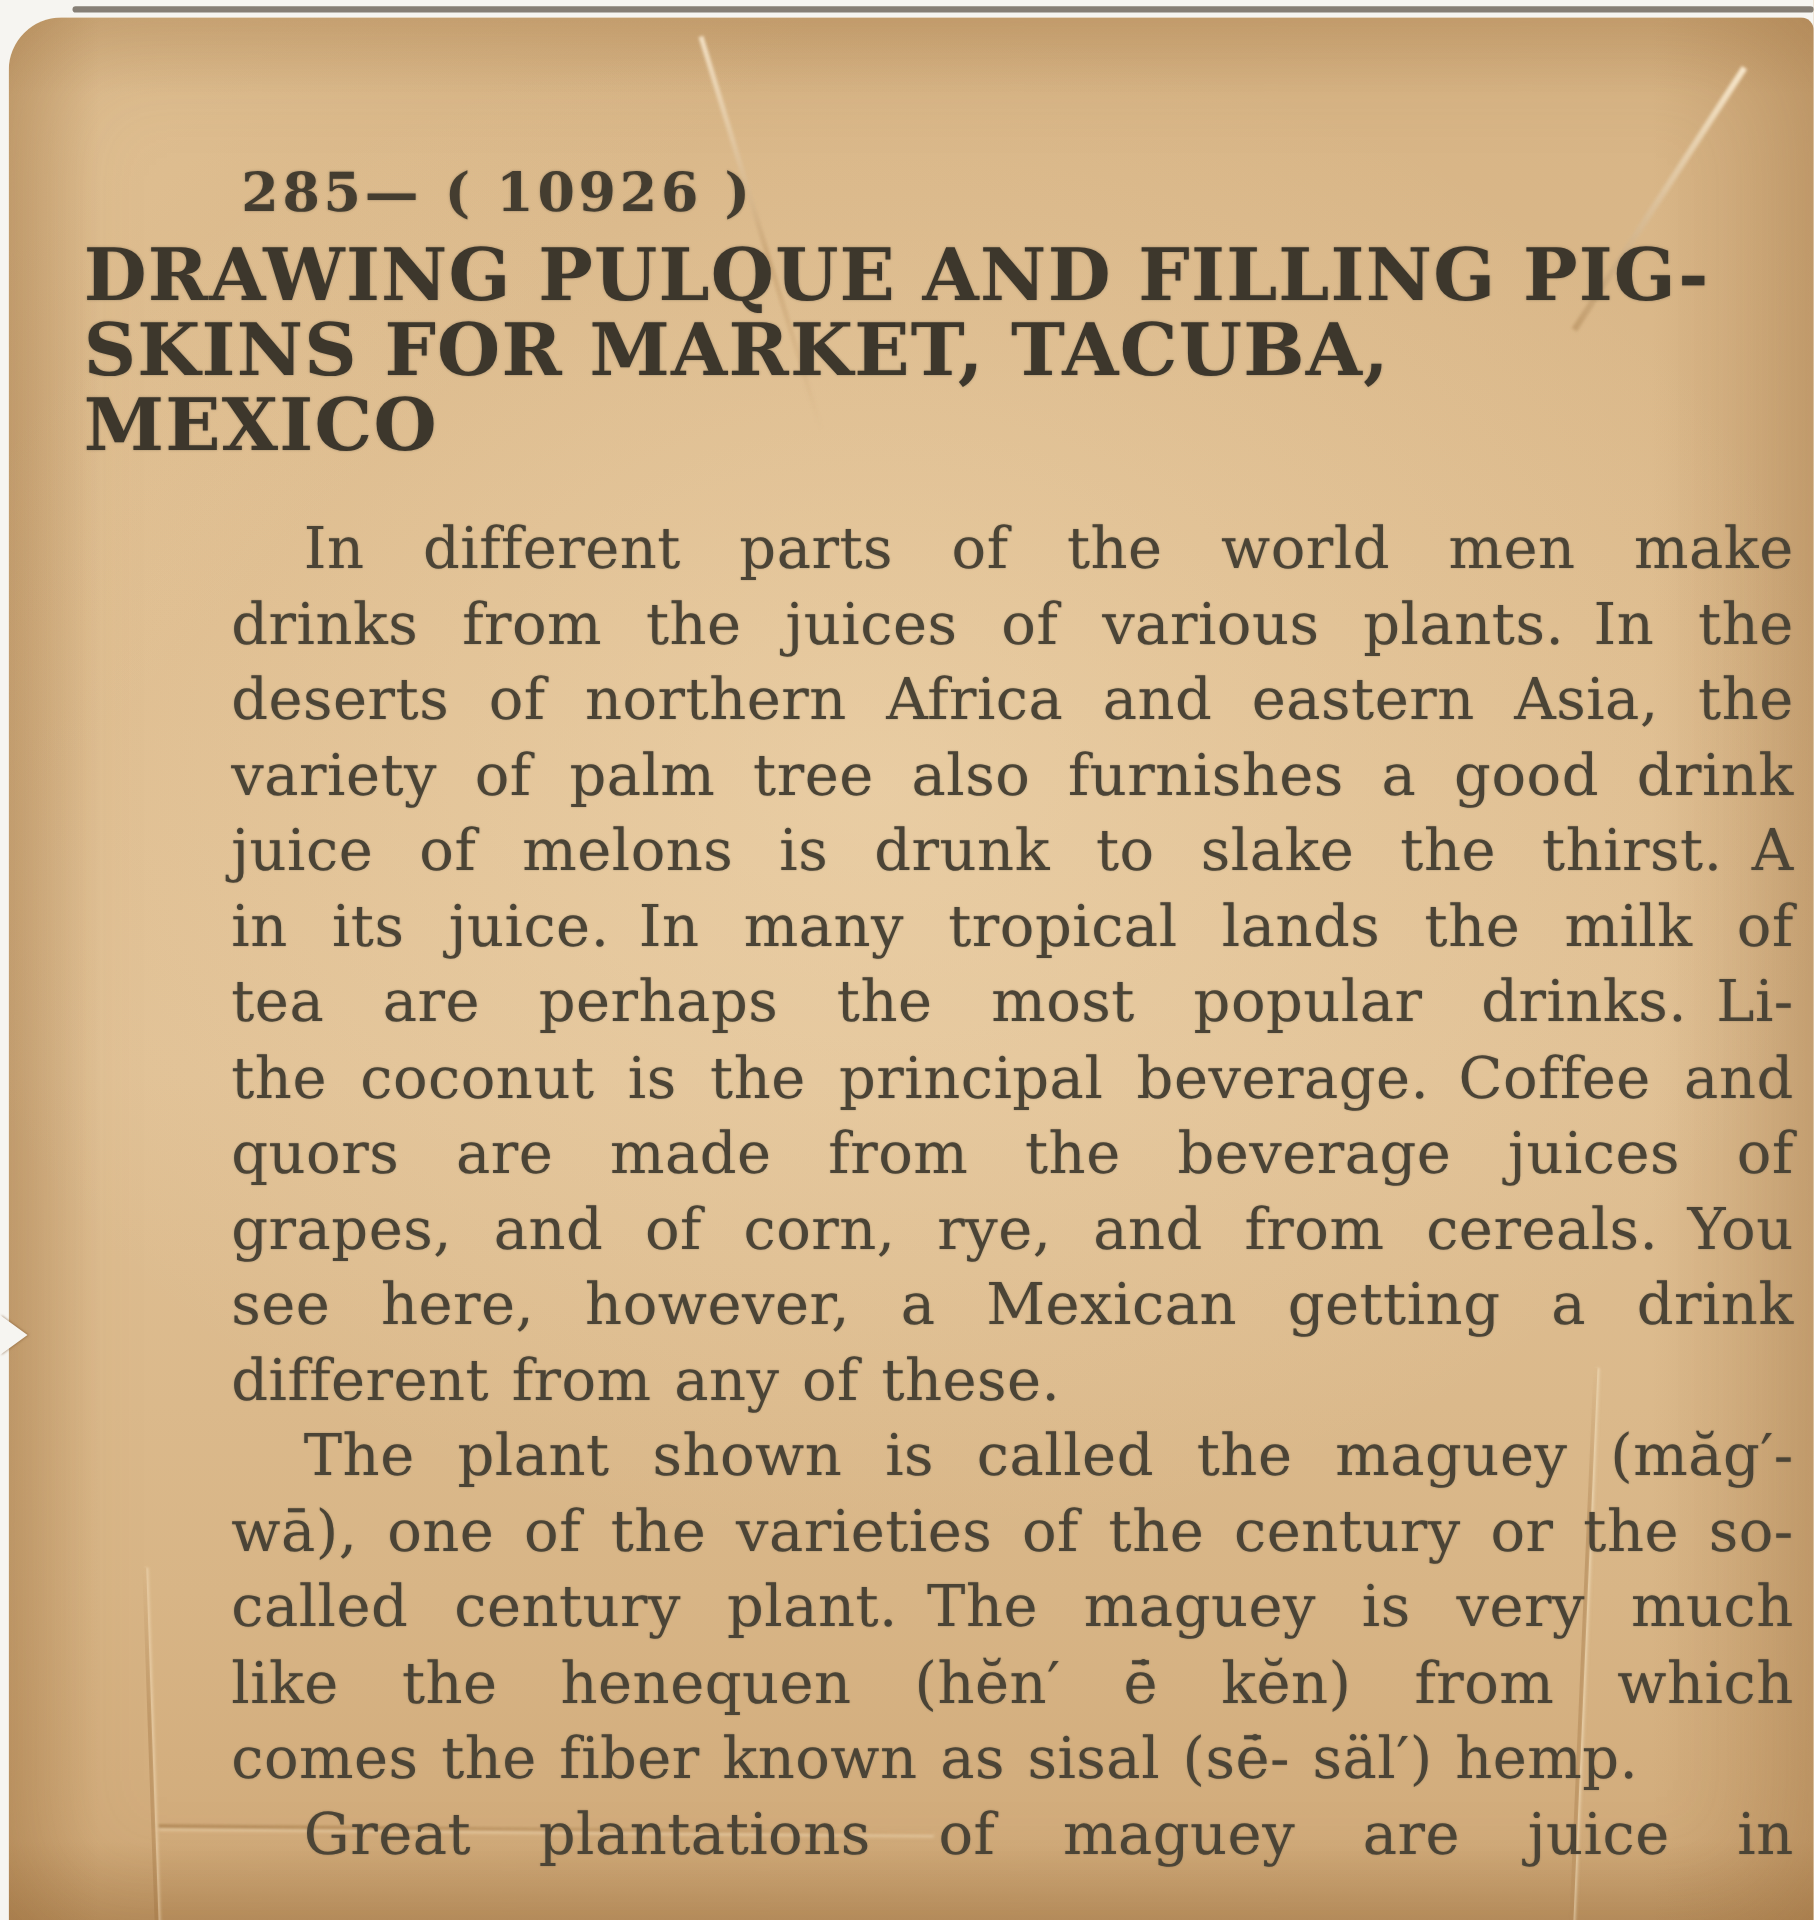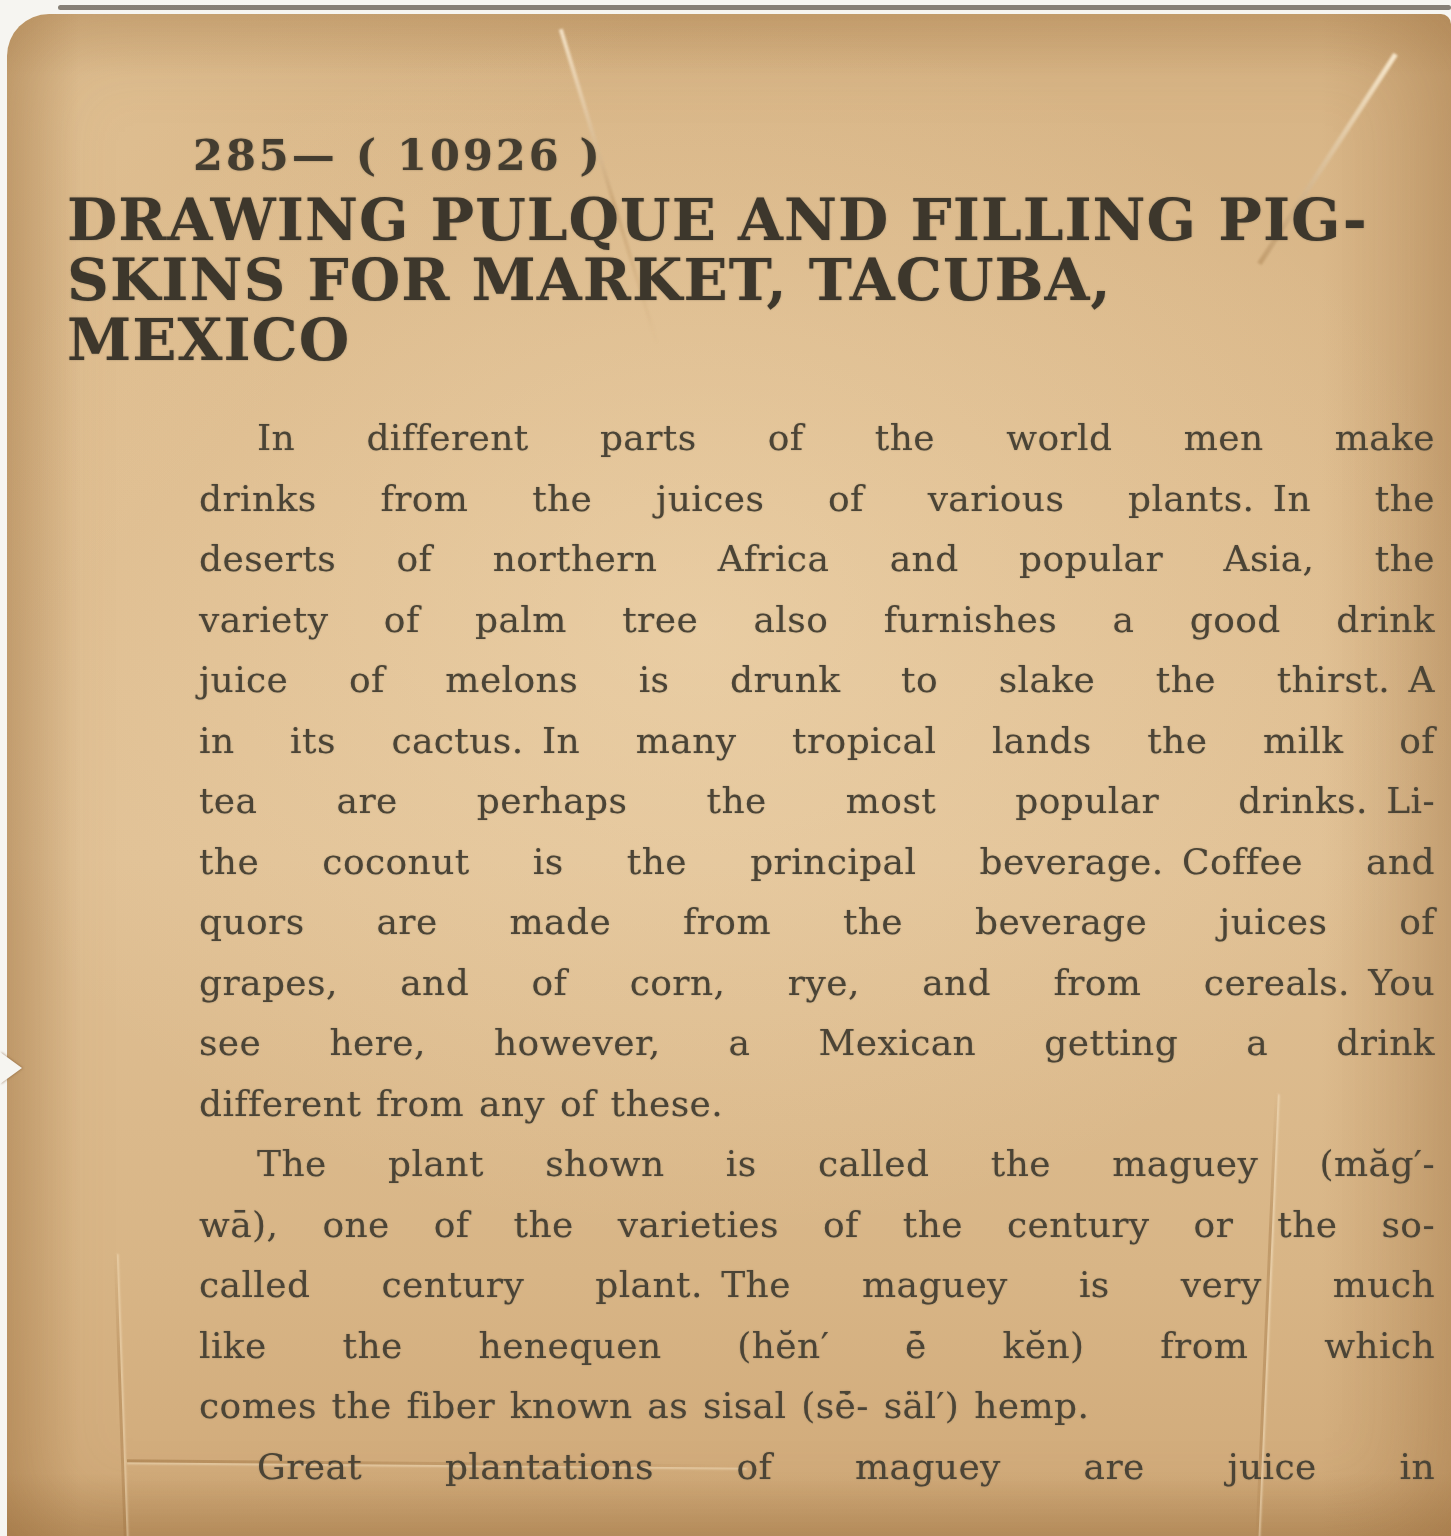--- a/index.html
+++ b/index.html
@@ -95,22 +95,22 @@
   }
   .card-title {
     position: absolute; left: 60px; right: 20px; top: 176px;
     font-size: 58px; font-weight: bold;
     line-height: 60px;
     letter-spacing: 1px;
     color: #3d372c;
     text-shadow: 0 0 2px rgba(61,55,44,0.4);
   }
   .card-body {
-    position: absolute; left: 192px; right: 16px; top: 394px;
-    font-size: 36px;
+    position: absolute; left: 178px; right: 16px; top: 394px;
+    font-size: 46px;
     line-height: 60.5px;
     color: #4b4436;
     letter-spacing: 0.4px;
     word-spacing: 3px;
     text-shadow: 0 0 1.5px rgba(75,68,54,0.42);
   }
   .paragraph .line {
     text-align: justify;
     text-align-last: justify;
   }
@@ -136,24 +136,24 @@
   <div class="card-title">
       <div class="line">DRAWING PULQUE AND FILLING PIG-</div>
       <div class="line">SKINS FOR MARKET, TACUBA,</div>
       <div class="line">MEXICO</div>
     </div>
 
   <div class="card-body">
     <div class="paragraph">
         <div class="line">In different parts of the world men make</div>
         <div class="line">drinks from the juices of various plants. In the</div>
-        <div class="line">deserts of northern Africa and popular Asia, the</div>
+        <div class="line">deserts of northern Africa and eastern Asia, the</div>
         <div class="line">variety of palm tree also furnishes a good drink</div>
         <div class="line">juice of melons is drunk to slake the thirst. A</div>
-        <div class="line">in its cactus. In many tropical lands the milk of</div>
+        <div class="line">in its juice. In many tropical lands the milk of</div>
         <div class="line">tea are perhaps the most popular drinks. Li-</div>
         <div class="line">the coconut is the principal beverage. Coffee and</div>
         <div class="line">quors are made from the beverage juices of</div>
         <div class="line">grapes, and of corn, rye, and from cereals. You</div>
         <div class="line">see here, however, a Mexican getting a drink</div>
         <div class="line">different from any of these.</div>
       </div>
     <div class="paragraph">
         <div class="line">The plant shown is called the maguey (măg′-</div>
         <div class="line">wā), one of the varieties of the century or the so-</div>

